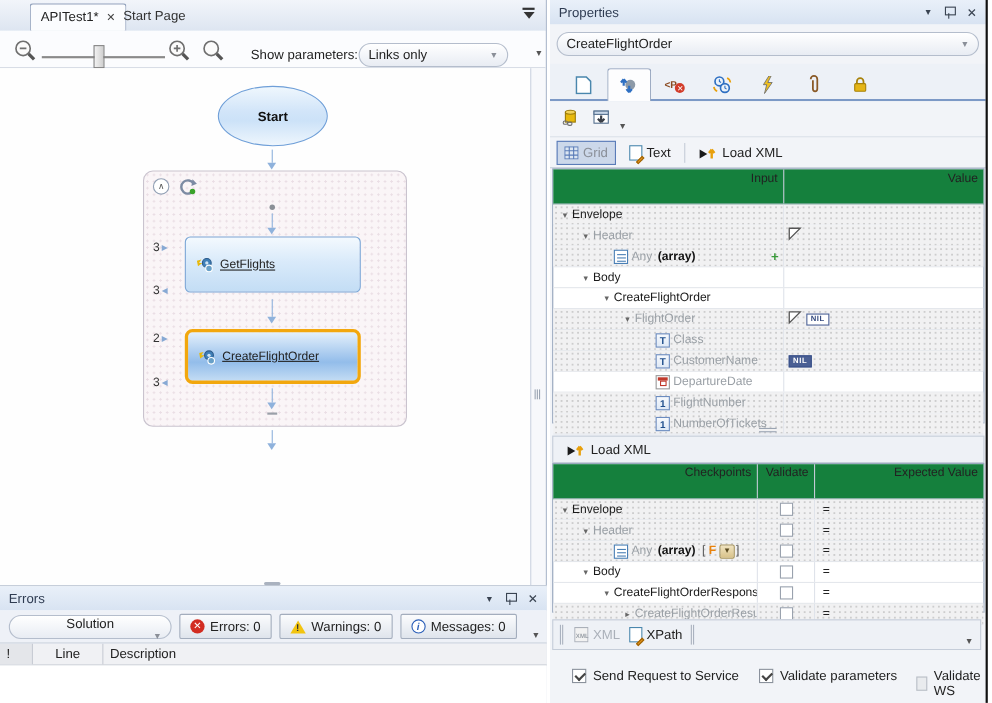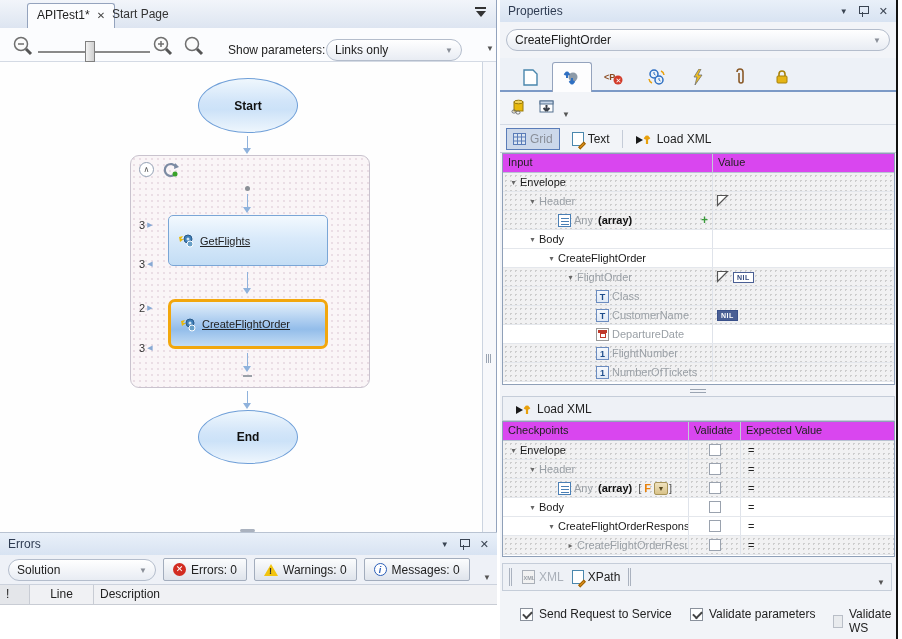--- a/index.html
+++ b/index.html
@@ -63,21 +63,21 @@
   .errors-panel { position:absolute; left:0; top:532px; width:497px; height:107px; background:#fff; border-top:1px solid #b9c3d2; }
   .epanel-grip { position:absolute; left:240px; top:-4px; width:15px; height:3px; background:#aab2bf; border-radius:2px; }
   .panel-header { height:22px; background:linear-gradient(#e9f0f9,#d8e3f2); display:flex; align-items:center; padding:0 8px; font-size:12px; color:#2f3c52; }
   .ph-icons { margin-left:auto; display:flex; align-items:center; gap:11px; }
   .ph-arrow { font-size:8px; color:#3a4452; }
   .ph-close { font-size:11px; color:#3a4452; }
   .pin-icon { position:relative; width:9px; height:12px; }
   .pin-icon::before { content:""; position:absolute; left:0; top:1px; width:8px; height:6px; border:1px solid #3a4452; }
   .pin-icon::after { content:""; position:absolute; left:3px; top:7px; width:1px; height:5px; background:#3a4452; }
   .errors-toolbar { position:relative; height:30px; background:#eef1f7; border-bottom:1px solid #ccd2dd; }
-  .solution-dd { position:absolute; left:8px; top:4px; width:148px; }
+  .solution-dd { position:absolute; left:8px; top:4px; width:148px;flex-direction:column; }
   .etb-group { position:absolute; left:163px; top:3px; display:flex; align-items:center; }
   .etb-btn { display:flex; align-items:center; gap:5px; height:23px; padding:0 9px; background:linear-gradient(#fbfcfd,#dfe4ec); border:1px solid #a3adbd; border-radius:2px; margin-right:7px; font-size:12px; color:#222; }
   .err-ico { width:13px; height:13px; border-radius:50%; background:#d22c21; color:#fff; font-size:9px; font-weight:bold; text-align:center; line-height:13px; }
   .warn-ico { position:relative; width:0; height:0; border-left:7px solid transparent; border-right:7px solid transparent; border-bottom:12px solid #f2c40f; }
   .warn-ico::after { content:"!"; position:absolute; left:-2px; top:2px; font-size:9px; font-weight:bold; color:#333; }
   .info-ico { width:13px; height:13px; border-radius:50%; border:1px solid #2a5eb8; background:#fff; color:#2a5eb8; font-size:9px; font-weight:bold; font-style:italic; text-align:center; line-height:12px; }
   .errors-gridhead { display:flex; height:20px; background:#f0f1f4; border-bottom:1px solid #c8ccd4; font-size:12px; color:#222; }
   .egh-cell { border-right:1px solid #c8ccd4; padding:2px 6px; }
 
   
@@ -89,21 +89,21 @@
   .ptab { position:absolute; top:4px; width:40px; height:30px; display:flex; align-items:center; justify-content:center; }
   .ptab.selected { background:#fdfdfe; border:1px solid #94a3bd; border-bottom:none; border-radius:3px 3px 0 0; }
   .mini-toolbar { position:absolute; left:0; top:92px; width:100%; height:33px; border-bottom:1px solid #d5dbe5; background:#f2f4f8; }
   .mtb-btn { position:absolute; top:5px; width:22px; height:22px; display:flex; align-items:center; justify-content:center; }
   .view-bar { position:absolute; left:0; top:125px; width:100%; height:28px; background:#f2f4f8; border-bottom:1px solid #c3cbd8; display:flex; align-items:center; padding:0 6px; gap:6px; }
   .vb-btn { display:flex; align-items:center; gap:4px; height:22px; padding:0 6px; color:#222; font-size:12px; }
   .vb-btn.active { border:1px solid #5a7cb8; background:#ccd8ea; color:#8a8f98; }
   .vb-sep { width:1px; height:18px; background:#c5ccd8; }
 
   .dtable { position:absolute; left:2px; width:393px; background:#fff; border:1px solid #8fa0b8; }
-  .thead { display:flex; height:19px; background:#d946ef; border-bottom:1px solid #b9c2d2; font-size:11px; color:#222; }
+  .thead { display:flex; height:32px; background:#15803d; border-bottom:1px solid #b9c2d2; font-size:11px; color:#222;text-align:right; }
   .th { padding:2px 5px; border-right:1px solid #c3cad6; overflow:hidden; white-space:nowrap; }
   .trow { display:flex; height:19px; border-bottom:1px solid #e4e7ec; }
   .tcell { overflow:hidden; white-space:nowrap; display:flex; align-items:center; border-right:1px solid #dfe3ea; }
   .dotted { background-color:#f1f1f2; background-image:radial-gradient(rgba(150,150,150,.4) 1px, transparent 1px); background-size:5px 5px; }
   .exp { width:13px; font-size:8px; color:#666; text-align:center; flex:none; }
   .lbl { font-size:11px; color:#1a1a1a; }
   .lbl.muted { color:#9aa0a6; }
   .suffix { font-size:11px; color:#111; margin-left:5px; font-weight:bold; }
   .plus-mark { margin-left:auto; margin-right:4px; color:#3a9a3a; font-weight:bold; font-size:12px; }
   .ticon { flex:none; width:13px; height:13px; margin-right:3px; border:1px solid #6b8cc0; background:linear-gradient(#f6f9fd,#dfe9f6); font-size:9px; font-weight:bold; color:#1f4e8c; text-align:center; line-height:12px; }
@@ -247,23 +247,20 @@
         <span>3</span>
           <span class="mk">◀</span>
       </div>
       <div class="varrow" style="left:247px; top:291px; height:13px;"></div>
       <div class="ahead" style="left:243px; top:304px;"></div>
       <div class="flow-dash" style="left:243px; top:313px;"></div>
 
       <div class="varrow" style="left:247px; top:329px; height:12px;"></div>
       <div class="ahead" style="left:243px; top:341px;"></div>
 
-      <div class="node-ellipse" style="left:198px; top:348px; height:54px;">
-        <span>End</span>
-      </div>
     </div>
 
     <div class="canvas-splitter">
       <div class="csplit-handle">
           <i></i>
           <i></i>
           <i></i>
         </div>
     </div>
 

